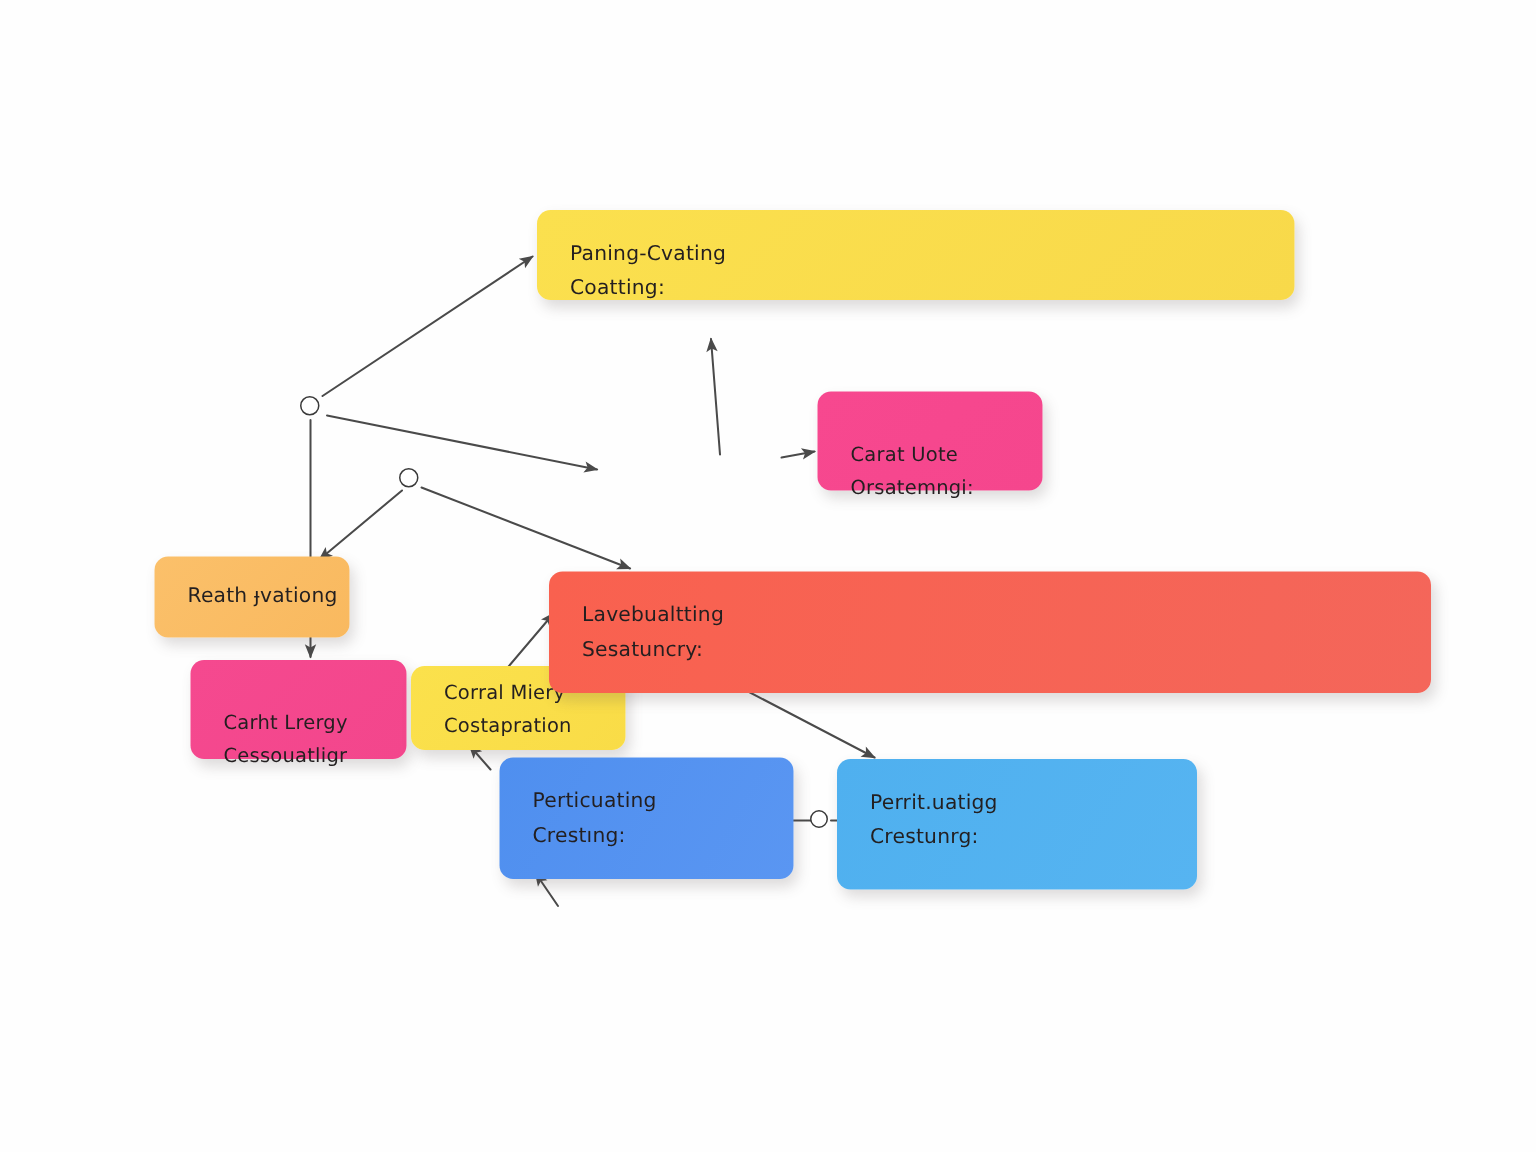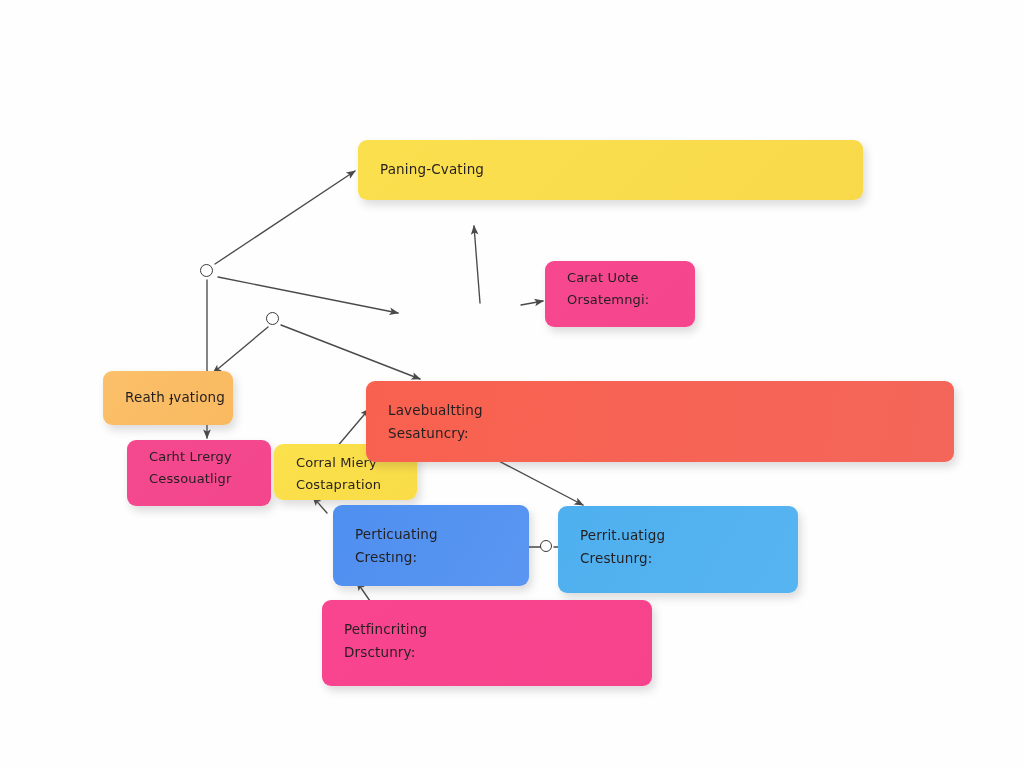--- a/index.html
+++ b/index.html
@@ -36,21 +36,21 @@
     line-height: 1.72;
     letter-spacing: 0.15px;
     box-shadow: 3px 5px 9px rgba(90, 80, 80, 0.20);
     z-index: 5;
   }
   .node .ln {
     display: block;
     white-space: nowrap;
   }
   .node.compact {
-    padding-top: 6px;
+    padding-top: 32px;
     padding-bottom: 12px;
     font-size: 13px;
   }
   .node.one-line {
     display: flex;
     align-items: center;
     padding-top: 0;
     padding-bottom: 0;
   }
   .joint {
@@ -89,20 +89,21 @@
       <line x1="327" y1="513" x2="313" y2="497" marker-end="url(#ah)"></line>
       <line x1="372" y1="604" x2="357" y2="582" marker-end="url(#ah)"></line>
       <line x1="509" y1="547" x2="541" y2="547"></line>
       <line x1="554" y1="547" x2="559" y2="547"></line>
     </g>
   </svg>
 
   <div class="node" style="left:358px; top:140px; width:505px; height:60px;
               background:linear-gradient(135deg,#fbe04e,#f8d94a);">
     <span class="ln">Paning-Cvating</span>
+    <span class="ln">Coatting:</span>
   </div>
 
   <div class="node compact" style="left:545px; top:261px; width:150px; height:66px;
               background:linear-gradient(135deg,#f7488f,#f5468d);">
     <span class="ln">Carat Uote</span>
     <span class="ln">Orsatemngi:</span>
   </div>
 
   <div class="node one-line" style="left:103px; top:371px; width:130px; height:54px;
               background:linear-gradient(135deg,#fbc06a,#f9b95f);">
@@ -132,23 +133,18 @@
     <span class="ln">Perticuating</span>
     <span class="ln">Crestıng:</span>
   </div>
 
   <div class="node" style="left:558px; top:506px; width:240px; height:87px;
               background:linear-gradient(120deg,#4fb0ef,#56b4f1);">
     <span class="ln">Perrit.uatigg</span>
     <span class="ln">Crestunrg:</span>
   </div>
 
-  <div class="node" style="left:322px; top:600px; width:330px; height:86px;
-              background:linear-gradient(120deg,#f9458f,#f7428c);">
-    <span class="ln">Petfincriting</span>
-    <span class="ln">Drsctunry:</span>
-  </div>
 
   <div class="joint" style="left:200px; top:264px;"></div>
   <div class="joint" style="left:266px; top:312px;"></div>
   <div class="joint" style="left:540px; top:540px; width:12px; height:12px;"></div>
 
 </div>
 
 </body></html>

